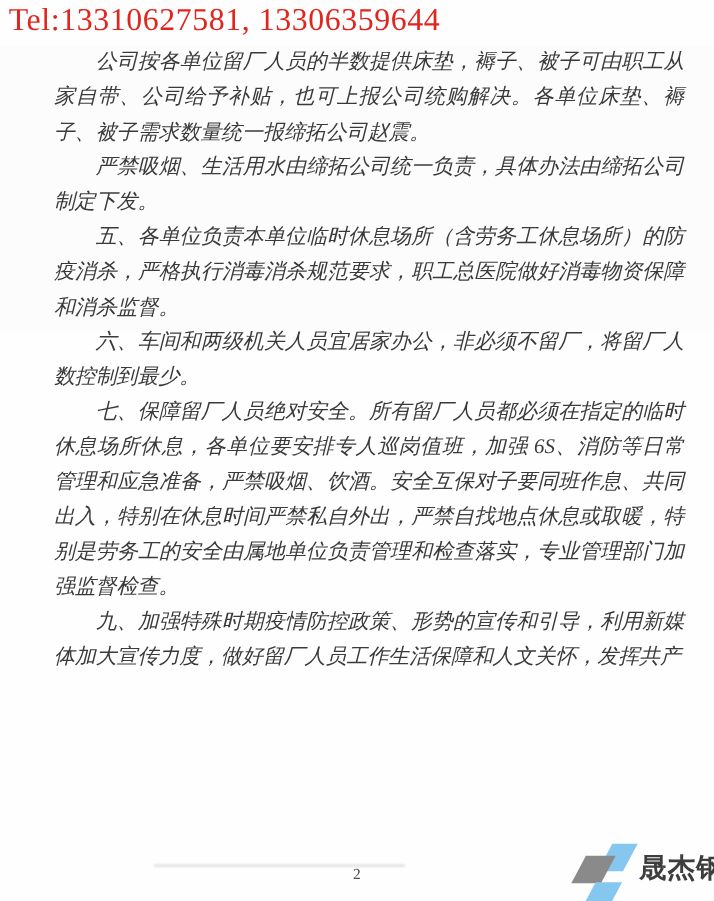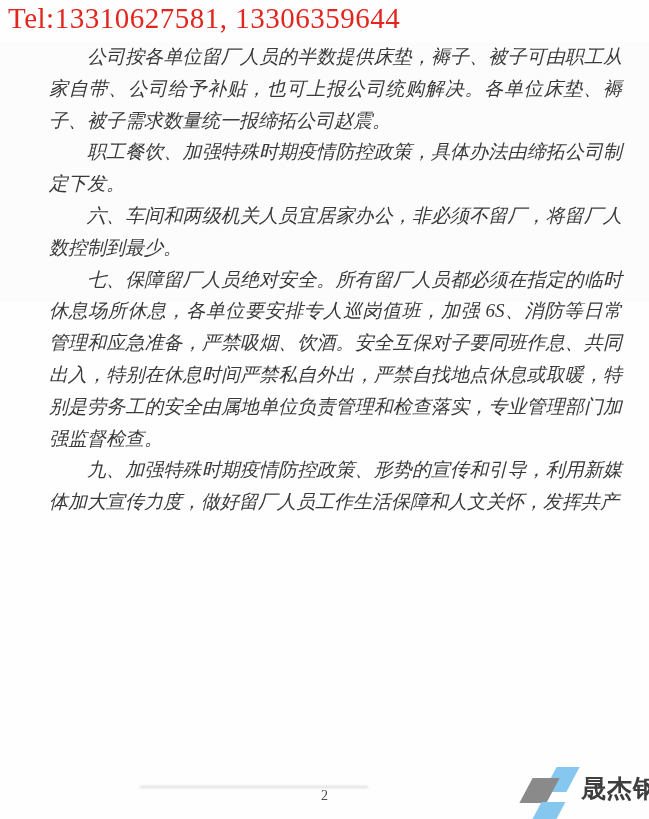--- a/index.html
+++ b/index.html
@@ -83,21 +83,22 @@
 </style>
 </head>
 <body>
 
 <div class="page">
 
   <div class="tel-header">Tel:13310627581, 13306359644</div>
 
   <div class="doc-body">
     <p>公司按各单位留厂人员的半数提供床垫，褥子、被子可由职工从家自带、公司给予补贴，也可上报公司统购解决。各单位床垫、褥子、被子需求数量统一报缔拓公司赵震。</p>
-    <p>职工餐饮、加强特殊时期疫情防控政策，具体办法由缔拓公司制定下发。</p>
+    <p>严禁吸烟、生活用水由缔拓公司统一负责，具体办法由缔拓公司制定下发。</p>
+    <p>五、各单位负责本单位临时休息场所（含劳务工休息场所）的防疫消杀，严格执行消毒消杀规范要求，职工总医院做好消毒物资保障和消杀监督。</p>
     <p>六、车间和两级机关人员宜居家办公，非必须不留厂，将留厂人数控制到最少。</p>
     <p>七、保障留厂人员绝对安全。所有留厂人员都必须在指定的临时休息场所休息，各单位要安排专人巡岗值班，加强 6S、消防等日常管理和应急准备，严禁吸烟、饮酒。安全互保对子要同班作息、共同出入，特别在休息时间严禁私自外出，严禁自找地点休息或取暖，特别是劳务工的安全由属地单位负责管理和检查落实，专业管理部门加强监督检查。</p>
     <p>九、加强特殊时期疫情防控政策、形势的宣传和引导，利用新媒体加大宣传力度，做好留厂人员工作生活保障和人文关怀，发挥共产</p>
   </div>
 
   <div class="footer-divider"></div>
 
   <div class="page-number">2</div>
 
   <div class="watermark">

